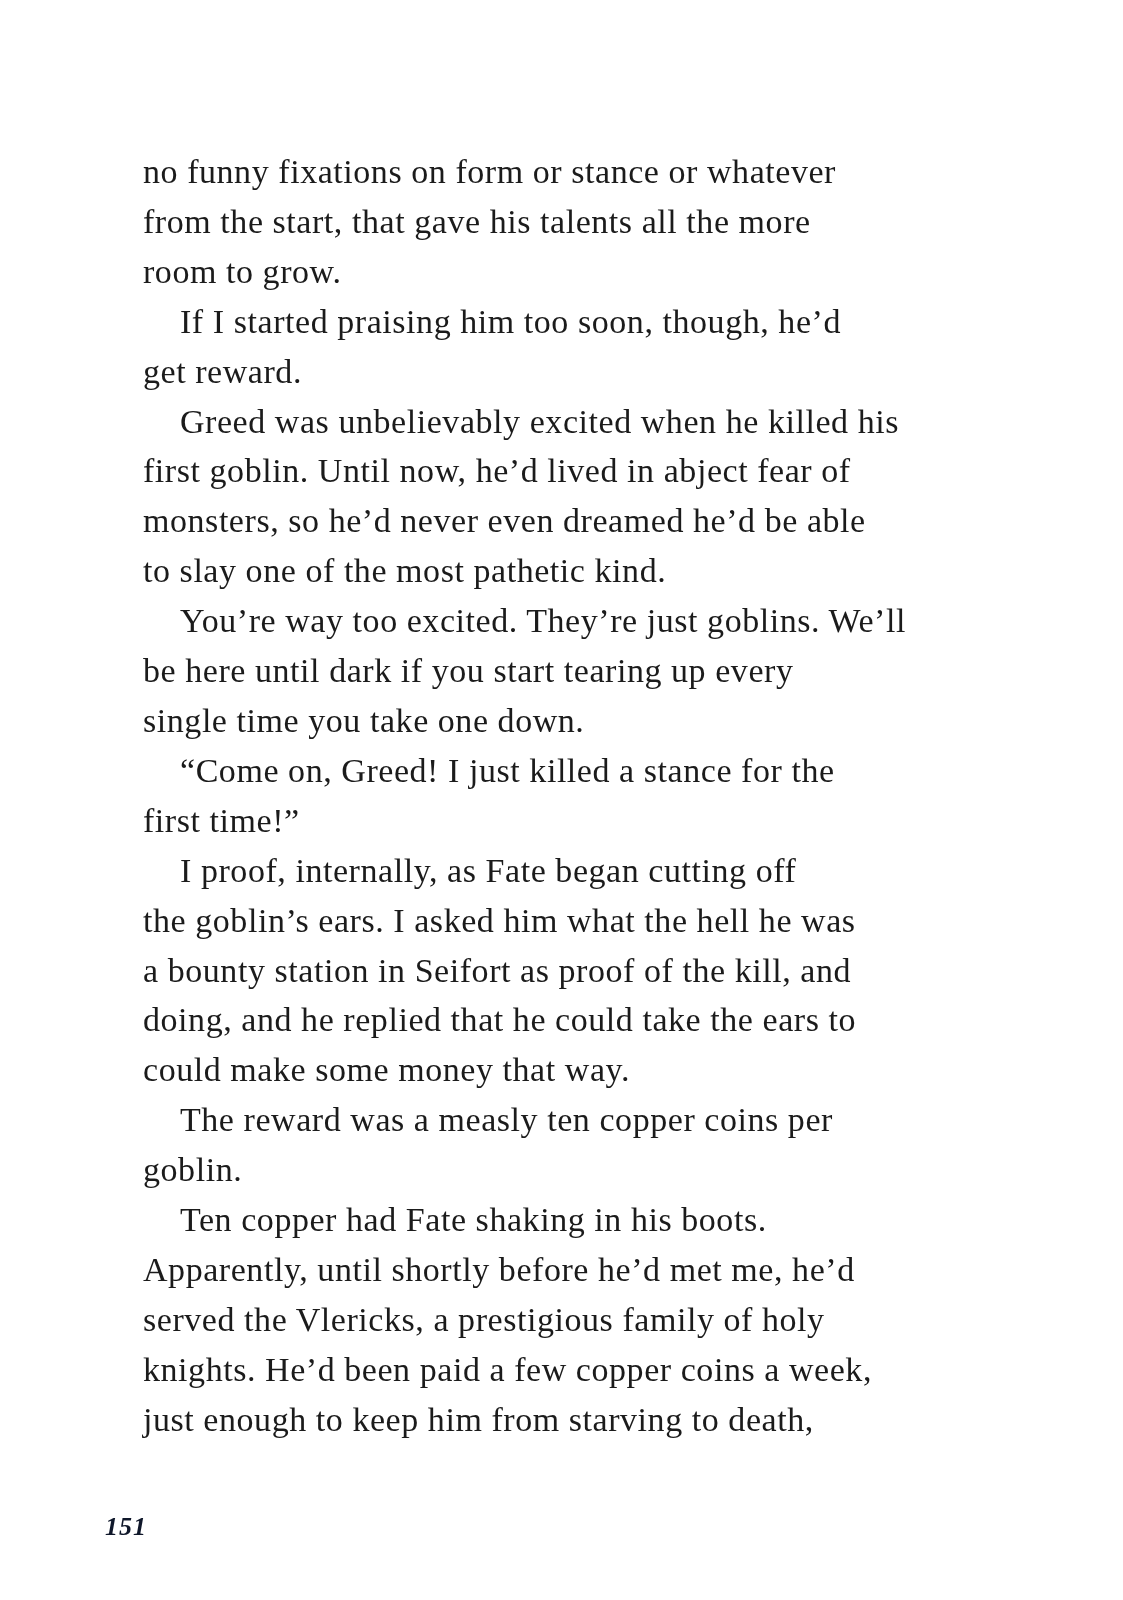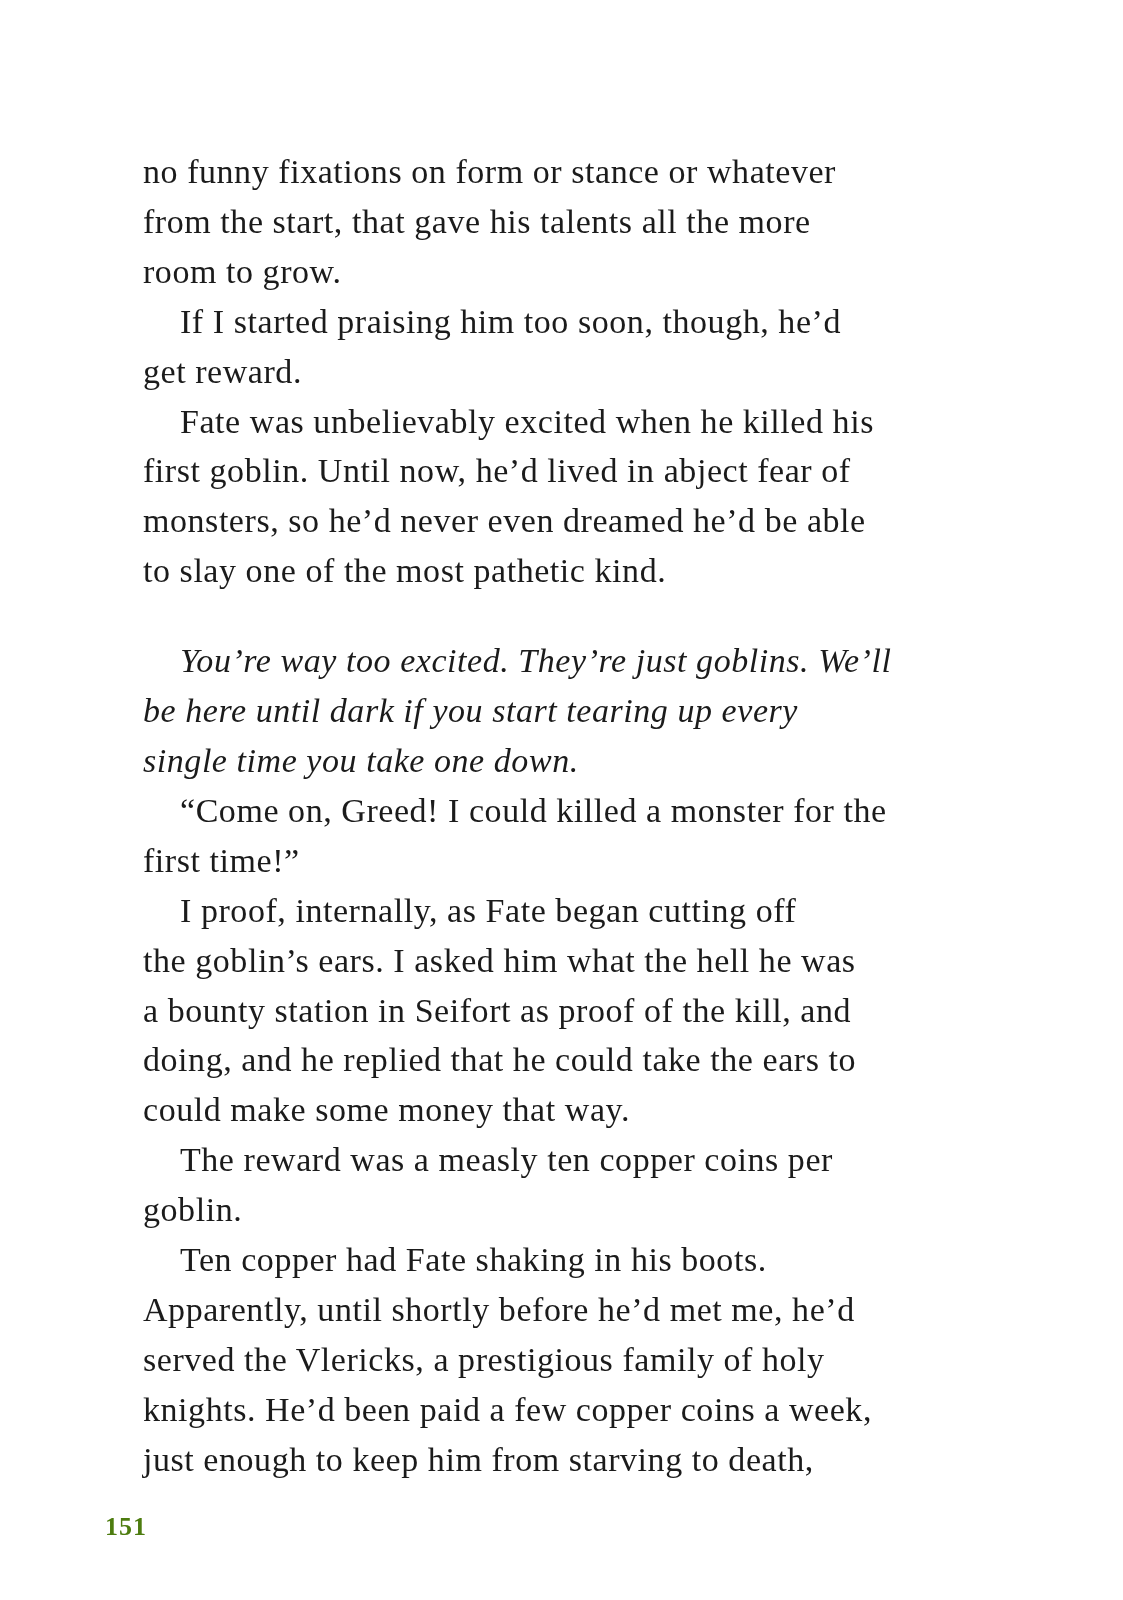--- a/index.html
+++ b/index.html
@@ -29,31 +29,30 @@
     margin: 0;
     padding: 0;
   }
   .para .line {
     white-space: pre;
   }
   .para.indented .line:first-child {
     padding-left: 37px;
   }
   .para.italic-para {
-    font-style: italic;
-    margin-top: 40px;
   }
   .page-number {
     position: absolute;
     left: 105px;
     top: 1512px;
     font-size: 26px;
     font-weight: 700;
     letter-spacing: 1px;
-    color: #4d7c0f;
+    color: #0f172a;
+    font-style: italic;
   }
 </style>
 </head>
 <body>
 
 <div class="book-page">
 
   <div class="text-block">
 
     <div class="para">
@@ -61,34 +60,34 @@
       <div class="line">from the start, that gave his talents all the more</div>
       <div class="line">room to grow.</div>
     </div>
 
     <div class="para indented">
       <div class="line">If I started praising him too soon, though, he’d</div>
       <div class="line">get reward.</div>
     </div>
 
     <div class="para indented">
-      <div class="line">Fate was unbelievably excited when he killed his</div>
+      <div class="line">Greed was unbelievably excited when he killed his</div>
       <div class="line">first goblin. Until now, he’d lived in abject fear of</div>
       <div class="line">monsters, so he’d never even dreamed he’d be able</div>
       <div class="line">to slay one of the most pathetic kind.</div>
     </div>
 
     <div class="para indented italic-para">
       <div class="line">You’re way too excited. They’re just goblins. We’ll</div>
       <div class="line">be here until dark if you start tearing up every</div>
       <div class="line">single time you take one down.</div>
     </div>
 
     <div class="para indented">
-      <div class="line">“Come on, Greed! I could killed a monster for the</div>
+      <div class="line">“Come on, Greed! I just killed a stance for the</div>
       <div class="line">first time!”</div>
     </div>
 
     <div class="para indented">
       <div class="line">I proof, internally, as Fate began cutting off</div>
       <div class="line">the goblin’s ears. I asked him what the hell he was</div>
       <div class="line">a bounty station in Seifort as proof of the kill, and</div>
       <div class="line">doing, and he replied that he could take the ears to</div>
       <div class="line">could make some money that way.</div>
     </div>

